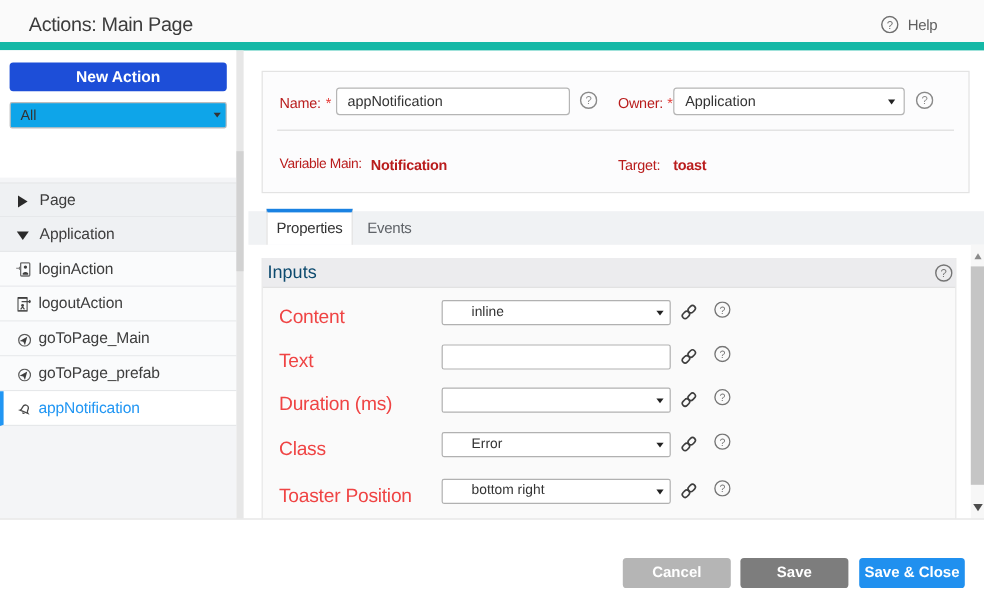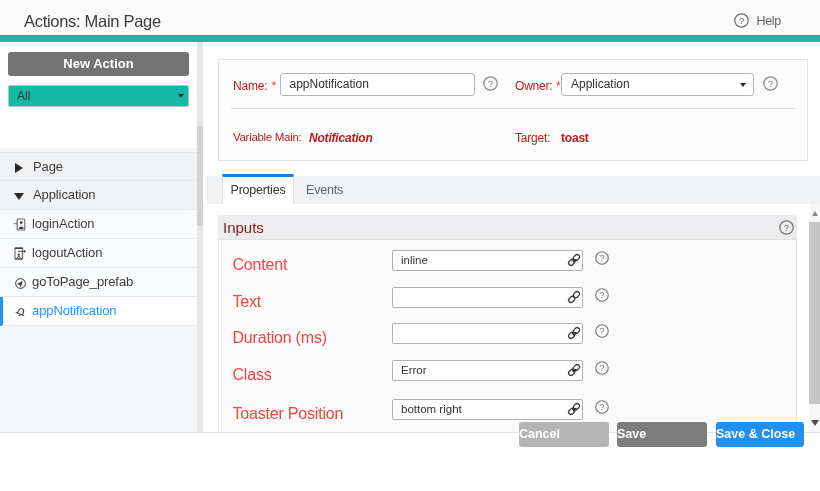--- a/index.html
+++ b/index.html
@@ -8,22 +8,22 @@
 
 
 .header { position:absolute; left:0; top:0; width:820px; height:42px; background:#fafafa; border-bottom:7px solid #14b8a6; }
 .title { position:absolute; left:24px; top:12px; font-size:16.5px; letter-spacing:-0.3px; color:#3c3c3c; }
 .helpwrap { position:absolute; right:39px; top:14px; height:15px; font-size:12.5px; letter-spacing:-0.3px; color:#5f5f5f; }
 .helpwrap svg { vertical-align:middle; margin-right:7px; margin-top:-2px; }
 
 
 .sidebar { position:absolute; left:0; top:42px; width:197px; height:390px; background:#f4f5f7; }
 .side-top { position:absolute; left:0; top:0; width:197px; height:106px; background:#fff; }
-.newaction { position:absolute; left:8px; top:10px; width:181px; height:24px; background:#737373; border-radius:3px; color:#fff; font-weight:bold; font-size:13px; text-align:center; line-height:24px; }
-.allsel { position:absolute; left:8px; top:43px; width:181px; height:22px; background:#14b8a6; border:1px solid #bdbdbd; border-radius:2px; font-size:12px; color:#333; line-height:20px; padding-left:8px; }
+.newaction { position:absolute; left:8px; top:10px; width:181px; height:24px; background:#1d4ed8; border-radius:3px; color:#fff; font-weight:bold; font-size:13px; text-align:center; line-height:24px; }
+.allsel { position:absolute; left:8px; top:43px; width:181px; height:22px; background:#0ea5e9; border:1px solid #bdbdbd; border-radius:2px; font-size:12px; color:#333; line-height:20px; padding-left:8px; }
 .allsel .caret { position:absolute; right:4px; top:8px; width:0; height:0; border-left:3px solid transparent; border-right:3px solid transparent; border-top:4.5px solid #333; }
 .search { position:absolute; left:8px; top:77px; width:181px; height:22px; background:#fff; border:1px solid #c9c9c9; border-radius:2px; font-size:12px; color:#9a9a9a; line-height:20px; padding-left:21px; }
 .search svg { position:absolute; left:7px; top:4px; }
 
 .list { position:absolute; left:0; top:110px; width:197px; }
 .row { position:relative; width:197px; height:29px; border-bottom:1px solid #e6e8ea; font-size:13px; letter-spacing:-0.1px; color:#3d3d3d; line-height:28px; }
 .row.parent { background:#eff1f3; padding-left:33px; }
 .row.parent:first-child { border-top:1px solid #e6e8ea; }
 .row.item { background:#fafbfc; padding-left:32px; }
 .row.sel { background:#fff; border-left:3px solid #2196f3; color:#2196f3; padding-left:29px; }
@@ -46,36 +46,36 @@
 .divider { position:absolute; left:231px; top:108px; width:564px; height:1px; background:#dcdcdc; }
 .bold { font-weight:bold; }
 
 
 .tabbar { position:absolute; left:207px; top:176px; width:613px; height:28px; background:#f0f2f4; }
 .tab-active { position:absolute; left:222px; top:174px; width:72px; height:30px; background:#fff; border-top:3px solid #1a82e2; border-left:1px solid #e0e0e0; border-right:1px solid #e0e0e0; font-size:12.5px; letter-spacing:-0.2px; color:#333; text-align:center; line-height:26px; }
 .tab-events { position:absolute; left:306px; top:183px; font-size:12.5px; letter-spacing:-0.2px; color:#5f6368; }
 
 
 .panel { position:absolute; left:218px; top:215px; width:579px; height:217px; background:#fafafa; border-left:1px solid #e8e8e8; border-right:1px solid #e8e8e8; }
-.panel-h { position:absolute; left:0; top:0; width:577px; height:25px; background:#ececee; border-bottom:1px solid #e2e2e2; font-size:15px; color:#7f1d1d; line-height:25px; padding-left:4px; }
+.panel-h { position:absolute; left:0; top:0; width:577px; height:25px; background:#ececee; border-bottom:1px solid #e2e2e2; font-size:15px; color:#0c4a6e; line-height:25px; padding-left:4px; }
 .flbl { position:absolute; left:13.5px; font-size:16px; letter-spacing:-0.2px; color:#ef4444; }
-.fsel { position:absolute; left:149px; width:191px; height:21px; background:#fff; border:1px solid #b1b1b1; border-radius:2px; font-size:11.5px; color:#333; line-height:19px; padding-left:8px;margin-left:24px; }
+.fsel { position:absolute; left:149px; width:191px; height:21px; background:#fff; border:1px solid #b1b1b1; border-radius:2px; font-size:11.5px; color:#333; line-height:19px; padding-left:24px; }
 .fsel .caret { position:absolute; right:5px; top:8px; width:0; height:0; border-left:3.5px solid transparent; border-right:3.5px solid transparent; border-top:4.5px solid #222; }
 .licon { position:absolute; left:348px; }
 .fq { position:absolute; left:376px; }
 
 
 .rscroll { position:absolute; left:809px; top:204px; width:11px; height:228px; background:#f7f7f7; }
 .rthumb { position:absolute; left:0; top:18px; width:11px; height:182px; background:#c5c5c5; }
 .rup { position:absolute; left:2.5px; top:7px; width:0; height:0; border-left:3.5px solid transparent; border-right:3.5px solid transparent; border-bottom:5px solid #8b8b8b; }
 .rdown { position:absolute; left:2px; bottom:6px; width:0; height:0; border-left:4px solid transparent; border-right:4px solid transparent; border-top:6px solid #4d4d4d; }
 
 
 .bottomline { position:absolute; left:0; top:432px; width:820px; height:1px; background:#e2e2e2; }
-.btn { position:absolute; top:422px; height:25px; border-radius:3px; color:#fff; font-weight:bold; font-size:12.5px; line-height:25px; }
+.btn { position:absolute; top:465px; height:25px; border-radius:3px; color:#fff; font-weight:bold; font-size:12.5px; text-align:center; line-height:25px; }
 .btn-cancel { left:519px; width:90px; background:#b5b5b5; }
 .btn-save { left:617px; width:90px; background:#7d7d7d; }
 .btn-sc { left:716px; width:88px; background:#2090ef; }
 </style>
 </head>
 <body>
 
 <div class="header">
   <div class="title">Actions: Main Page</div>
   <div class="helpwrap"><svg width="15" height="15" viewBox="0 0 15 15">
@@ -102,20 +102,24 @@
           <path d="M1 12 L1 1.2 L8.6 1.2 L8.6 12 Z" fill="none" stroke="#6a6a6a" stroke-width="1.1"></path>
           <path d="M1 1.2 L8.6 1.2" stroke="#3f3f3f" stroke-width="1.6"></path>
           <path d="M1 11.9 L8.6 11.9" stroke="#555" stroke-width="1.3"></path>
           <path d="M4 4.3 L11.6 4.3 M11.6 4.3 L10.2 3.2 M11.6 4.3 L10.2 5.4" fill="none" stroke="#4a4a4a" stroke-width="1"></path>
           <circle cx="4.8" cy="7.6" r="1.2" fill="#454545"></circle>
           <path d="M3.2 10.9 L4.8 8.8 L6.4 10.9" fill="none" stroke="#454545" stroke-width="1"></path>
         </svg>logoutAction</div>
     <div class="row item"><svg class="ricon" style="top:10px;" width="11" height="11" viewBox="0 0 11 11">
           <circle cx="5.5" cy="5.5" r="4.9" fill="none" stroke="#5d5d5d" stroke-width="1.05"></circle>
           <path d="M5.5 1.9 L2.7 8.6 L5.5 7.2 L8.3 8.6 Z" fill="#3f3f3f" transform="rotate(38 5.5 5.5)"></path>
+        </svg>goToPage_Main</div>
+    <div class="row item"><svg class="ricon" style="top:10px;" width="11" height="11" viewBox="0 0 11 11">
+          <circle cx="5.5" cy="5.5" r="4.9" fill="none" stroke="#5d5d5d" stroke-width="1.05"></circle>
+          <path d="M5.5 1.9 L2.7 8.6 L5.5 7.2 L8.3 8.6 Z" fill="#3f3f3f" transform="rotate(38 5.5 5.5)"></path>
         </svg>goToPage_prefab</div>
     <div class="row item sel"><svg class="ricon" width="12" height="13" viewBox="0 0 12 13">
           <g transform="rotate(22 6 6.5)">
             <path d="M2.6 9.3 Q3.5 8.7 3.5 6.6 Q3.5 3.5 6 3.5 Q8.5 3.5 8.5 6.6 Q8.5 8.7 9.4 9.3 Z" fill="none" stroke="#4a4a4a" stroke-width="1.1"></path>
             <path d="M5.1 10.3 Q6 11.2 6.9 10.3" fill="none" stroke="#4a4a4a" stroke-width="1"></path>
           </g>
         </svg>appNotification</div>
   </div>
 </div>
 <div class="side-scroll">
@@ -131,21 +135,21 @@
       <text x="7.5" y="11" font-size="9.5" text-anchor="middle" fill="#8a8a8a" font-family="Liberation Sans">?</text>
     </svg>
   <div class="lbl" style="left:296px; top:19px;">Owner:</div>
     <div class="lbl req" style="left:337px; top:19px;">*</div>
   <div class="selbox" style="left:342px; top:13px; width:193px; height:23px; line-height:21px;">Application<span class="caret" style="right:7px; top:9px;"></span></div>
   <svg class="qicon" style="left:544px; top:16px;" width="15" height="15" viewBox="0 0 15 15">
       <circle cx="7.5" cy="7.5" r="6.7" fill="none" stroke="#8a8a8a" stroke-width="1.2"></circle>
       <text x="7.5" y="11" font-size="9.5" text-anchor="middle" fill="#8a8a8a" font-family="Liberation Sans">?</text>
     </svg>
   <div class="lbl" style="left:14px; top:71px; font-size:11.5px; letter-spacing:-0.3px;">Variable Main:</div>
-    <div class="lbl bold" style="left:90px; top:71px;font-style:italic;">Notification</div>
+    <div class="lbl bold" style="left:90px; top:71px;">Notification</div>
   <div class="lbl" style="left:296px; top:71px;">Target:</div>
     <div class="lbl bold" style="left:342px; top:71px;">toast</div>
 </div>
 <div class="divider"></div>
 
 <div class="tabbar"></div>
 <div class="tab-active">Properties</div>
 <div class="tab-events">Events</div>
 
 <div class="panel">

